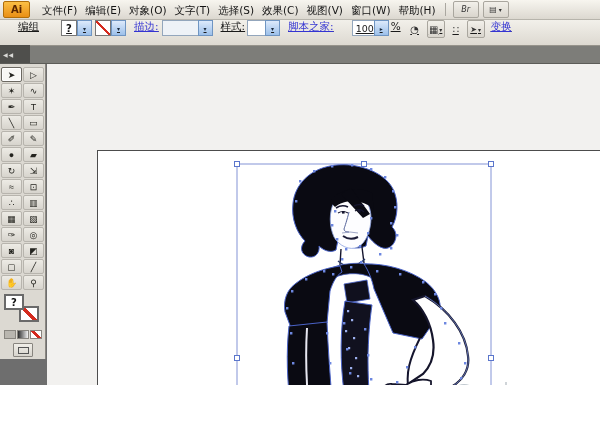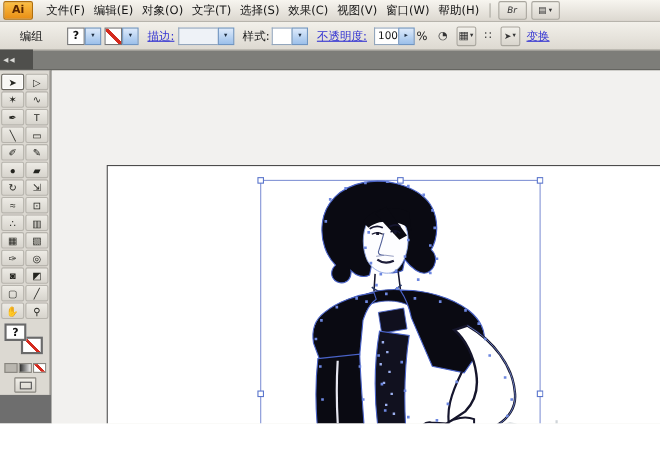--- a/index.html
+++ b/index.html
@@ -18,21 +18,21 @@
   .menu-item{font-size:10.5px;color:#141414;padding:0 4px;line-height:20px;white-space:nowrap;cursor:default;}
   .mb-sep{width:1px;height:13px;background:#aaa7a0;margin:0 5px;}
   .mb-btn{height:15px;min-width:18px;margin:0 2px;border:1px solid #a9a69e;border-radius:2px;
     background:linear-gradient(#f2f0ea,#d9d5cd);font-size:8px;color:#333;
     display:flex;align-items:center;justify-content:center;gap:2px;padding:0 3px;font-style:italic;}
   .dd-glyph{font-size:6px;color:#333;}
 
   
   .controlbar{position:absolute;left:0;top:20px;width:100%;height:26px;box-sizing:border-box;
     background:linear-gradient(#f2f0ea,#ddd9d1);border-bottom:1px solid #96938b;
-    display:flex;align-items:center;font-size:10.5px;color:#1a1a1a;padding-left:6px;}
+    display:flex;font-size:10.5px;color:#1a1a1a;padding-left:6px;text-decoration:underline;}
   .cb-label{white-space:nowrap;}
   .cb-link{color:#3434d2;text-decoration:underline;white-space:nowrap;cursor:default;}
   .combo{display:inline-flex;height:16px;align-items:stretch;}
   .combo .val{background:#fff;border:1px solid #93a6bc;border-right:none;font-size:9.5px;
     display:flex;align-items:center;padding:0 3px;box-sizing:border-box;}
   .combo .dd{width:13px;background:linear-gradient(#ddeafb,#9cc0ea);border:1px solid #6f95c2;
     color:#1b2b3f;font-size:6px;display:flex;align-items:center;justify-content:center;}
   .swatch{width:16px;height:16px;box-sizing:border-box;background:#fff;border:1px solid #777;
     display:flex;align-items:center;justify-content:center;font-weight:bold;font-size:10px;color:#111;}
   .none-slash{background:linear-gradient(45deg,transparent 43%,#d42a1e 43%,#d42a1e 57%,transparent 57%),#fff;}
@@ -140,22 +140,22 @@
     <span class="cb-link" style="margin-left:8px;">描边:</span>
     <span class="combo" style="margin-left:3px;">
       <span class="val" style="width:36px;background:#eef2f7;color:#778;"></span>
       <span class="dd">▾</span>
     </span>
     <span class="cb-label" style="margin-left:8px;">样式:</span>
     <span class="combo" style="margin-left:2px;">
       <span class="val" style="width:18px;"></span>
       <span class="dd">▾</span>
     </span>
-    <span class="cb-link" style="margin-left:8px;">不透明度:</span>
-    <span class="combo" style="margin-left:6px;">
+    <span class="cb-link" style="margin-left:8px;">脚本之家:</span>
+    <span class="combo" style="margin-left:18px;">
       <span class="val" style="width:22px;">100</span>
       <span class="dd">▸</span>
     </span>
     <span class="cb-label" style="margin-left:2px;">%</span>
     <span class="icon-btn" style="margin-left:5px;">
         <span>◔</span>
       </span>
     <span class="icon-btn boxed" style="margin-left:3px;">
       <span>▦</span>
       <span class="dd-glyph">▾</span>

